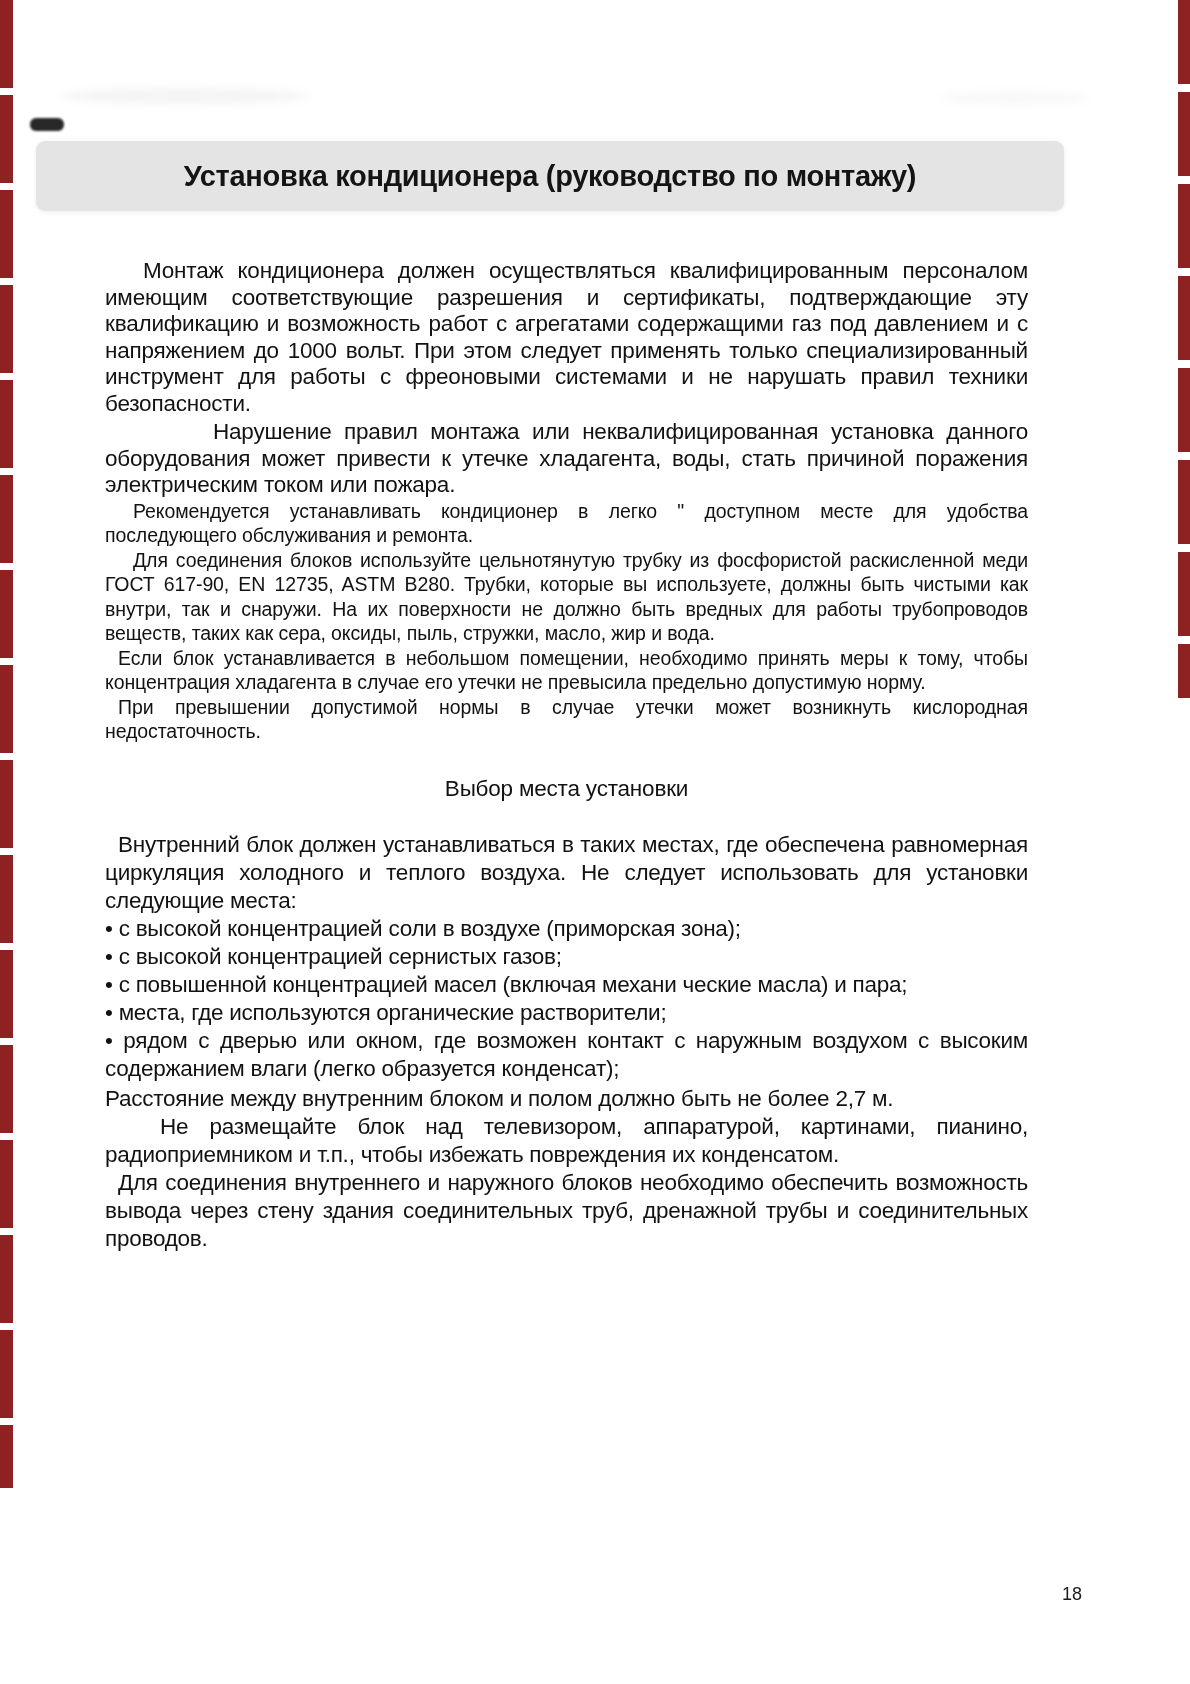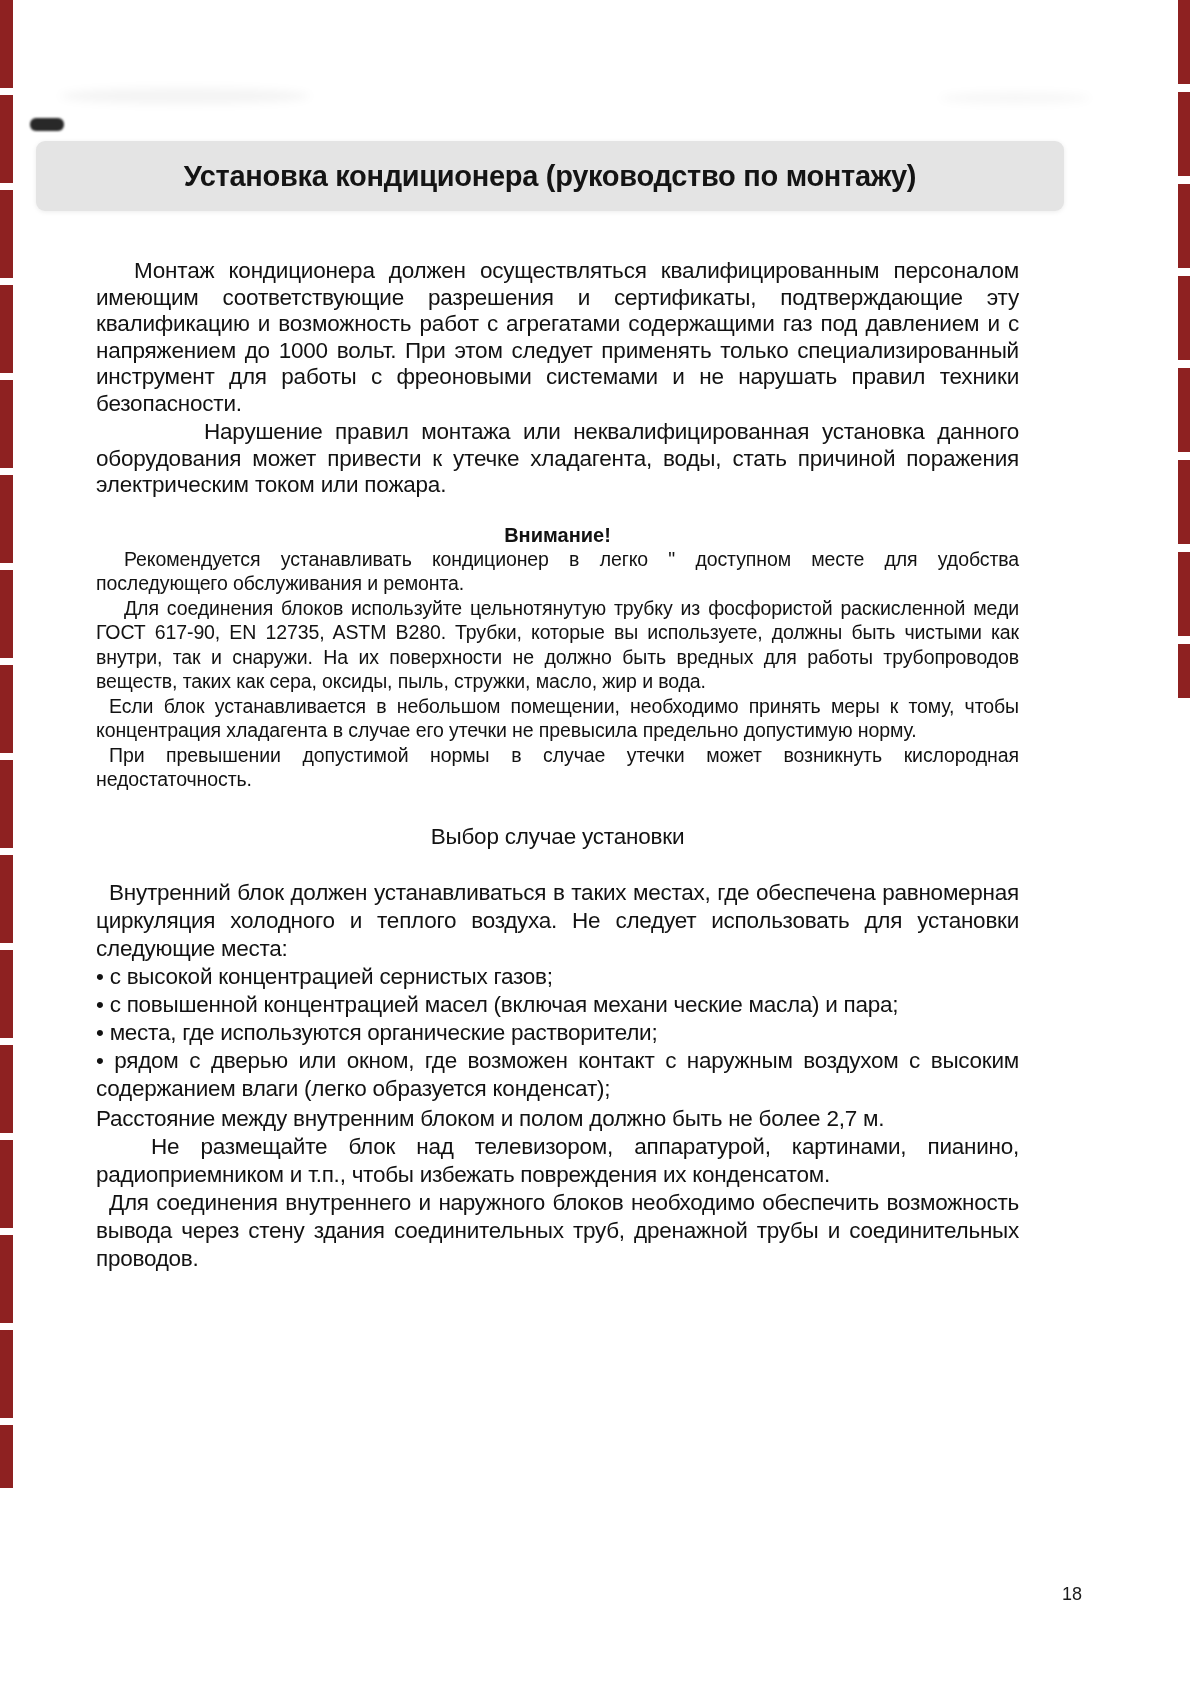--- a/index.html
+++ b/index.html
@@ -43,21 +43,21 @@
     border-radius:9px;
     box-shadow:0 1px 5px rgba(0,0,0,0.08);
     display:flex;align-items:center;justify-content:center;
   }
   .title-band h1{
     margin:0;font-size:29px;font-weight:bold;color:#141414;
     letter-spacing:-0.3px;
   }
   
   .content{
-    position:absolute;left:96px;top:258px;width:923px;
+    position:absolute;left:105px;top:258px;width:923px;
   }
   p{margin:0;}
   .p-main{
     font-size:22.5px;line-height:26.5px;text-align:justify;
     letter-spacing:-0.2px;
   }
   .p-intro{text-indent:38px;}
   .p-warning{font-weight:normal;text-indent:108px;margin-top:2px;}
   .attention-heading{
     margin-top:24px;text-align:center;font-weight:bold;font-size:20px;line-height:24px;
@@ -98,30 +98,30 @@
   <div class="smudge c"></div>
 
   <div class="title-band">
     <h1>Установка кондиционера (руководство по монтажу)</h1>
   </div>
 
   <div class="content">
     <p class="p-main p-intro">Монтаж кондиционера должен осуществляться квалифицированным персоналом имеющим соответствующие разрешения и сертификаты, подтверждающие эту квалификацию и возможность работ с агрегатами содержащими газ под давлением и с напряжением до 1000 вольт. При этом следует применять только специализированный инструмент для работы с фреоновыми системами и не нарушать правил техники безопасности.</p>
     <p class="p-main p-warning">Нарушение правил монтажа или неквалифицированная установка данного оборудования может привести к утечке хладагента, воды, стать причиной поражения электрическим током или пожара.</p>
 
-    <p class="attention-heading">Внимание!</p>
     <p class="p-att i28">Рекомендуется устанавливать кондиционер в легко " доступном месте для удобства последующего обслуживания и ремонта.</p>
     <p class="p-att i28">Для соединения блоков используйте цельнотянутую трубку из фосфористой раскисленной меди ГОСТ 617-90, EN 12735, ASTM B280. Трубки, которые вы используете, должны быть чистыми как внутри, так и снаружи. На их поверхности не должно быть вредных для работы трубопроводов веществ, таких как сера, оксиды, пыль, стружки, масло, жир и вода.</p>
     <p class="p-att i13">Если блок устанавливается в небольшом помещении, необходимо принять меры к тому, чтобы концентрация хладагента в случае его утечки не превысила предельно допустимую норму.</p>
     <p class="p-att i13">При превышении допустимой нормы в случае утечки может возникнуть кислородная недостаточность.</p>
 
-    <p class="subsection-heading">Выбор случае установки</p>
+    <p class="subsection-heading">Выбор места установки</p>
 
     <p class="p-body intro2">Внутренний блок должен устанавливаться в таких местах, где обеспечена равномерная циркуляция холодного и теплого воздуха. Не следует использовать для установки следующие места:</p>
 
+    <p class="p-body bullet">• с высокой концентрацией соли в воздухе (приморская зона);</p>
     <p class="p-body bullet">• с высокой концентрацией сернистых газов;</p>
     <p class="p-body bullet">• с повышенной концентрацией масел (включая механи ческие масла) и пара;</p>
     <p class="p-body bullet">• места, где используются органические растворители;</p>
     <p class="p-body bullet">• рядом с дверью или окном, где возможен контакт с наружным воздухом с высоким содержанием влаги (легко образуется конденсат);</p>
 
     <p class="p-body note1">Расстояние между внутренним блоком и полом должно быть не более 2,7 м.</p>
     <p class="p-body note-indent">Не размещайте блок над телевизором, аппаратурой, картинами, пианино, радиоприемником и т.п., чтобы избежать повреждения их конденсатом.</p>
     <p class="p-body note-small-indent">Для соединения внутреннего и наружного блоков необходимо обеспечить возможность вывода через стену здания соединительных труб, дренажной трубы и соединительных проводов.</p>
   </div>
 

